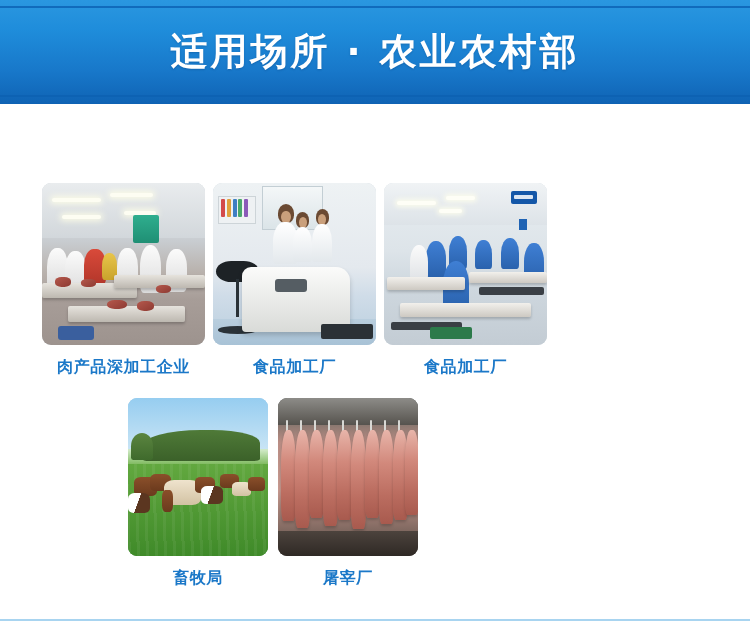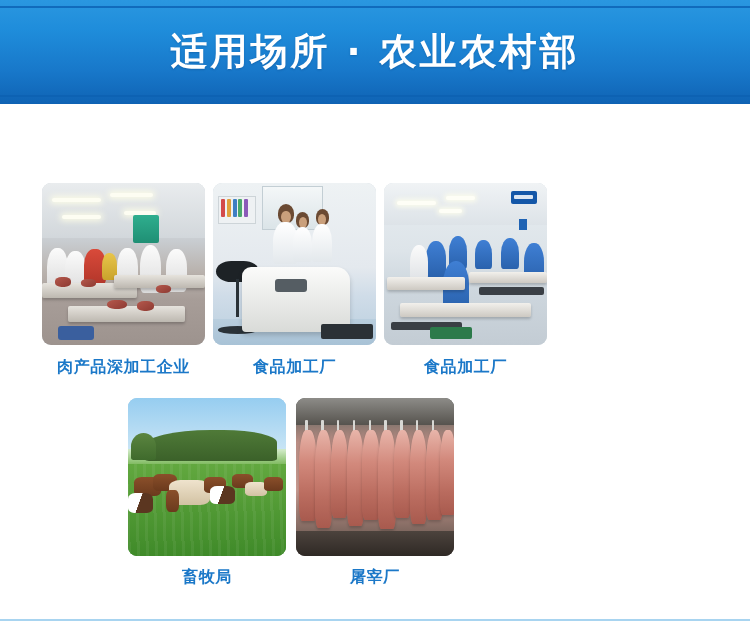--- a/index.html
+++ b/index.html
@@ -57,21 +57,21 @@
     line-height:30px;
   }
 
   
   .row{position:absolute;display:flex;}
   .row1{left:42px;top:183px;width:666px;gap:8px;}
   .row2{left:128px;top:398px;width:494px;gap:10px;}
 
   .card{display:flex;flex-direction:column;align-items:center;}
   .row1 .card{width:163px;}
-  .row2 .card{width:158px;font-family:Liberation Mono, monospace;}
+  .row2 .card{width:140px;}
 
   .thumb{
     width:100%;
     border-radius:9px;
     overflow:hidden;
     position:relative;
     background:#cfd8de;
     box-shadow:0 0 0 0 rgba(0,0,0,0);
   }
   .row1 .thumb{height:162px;}

